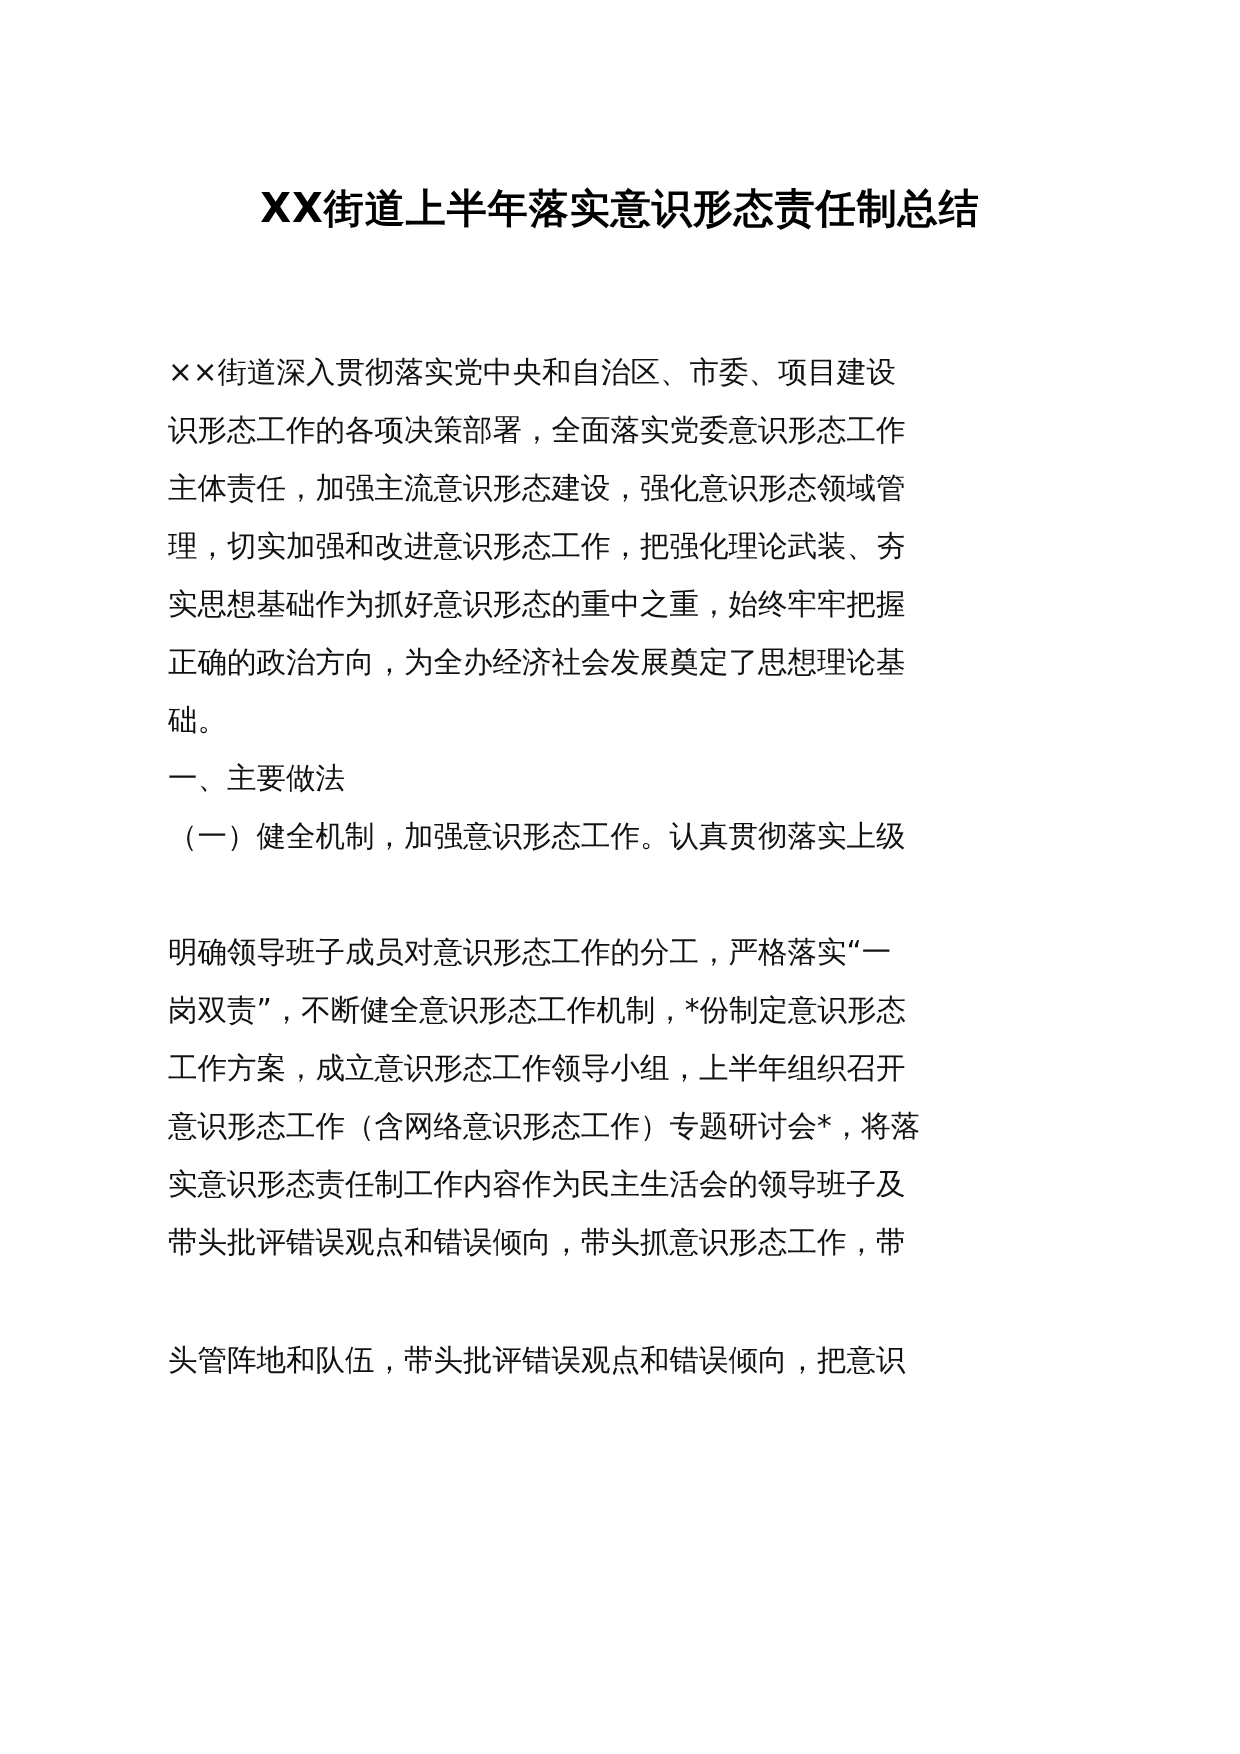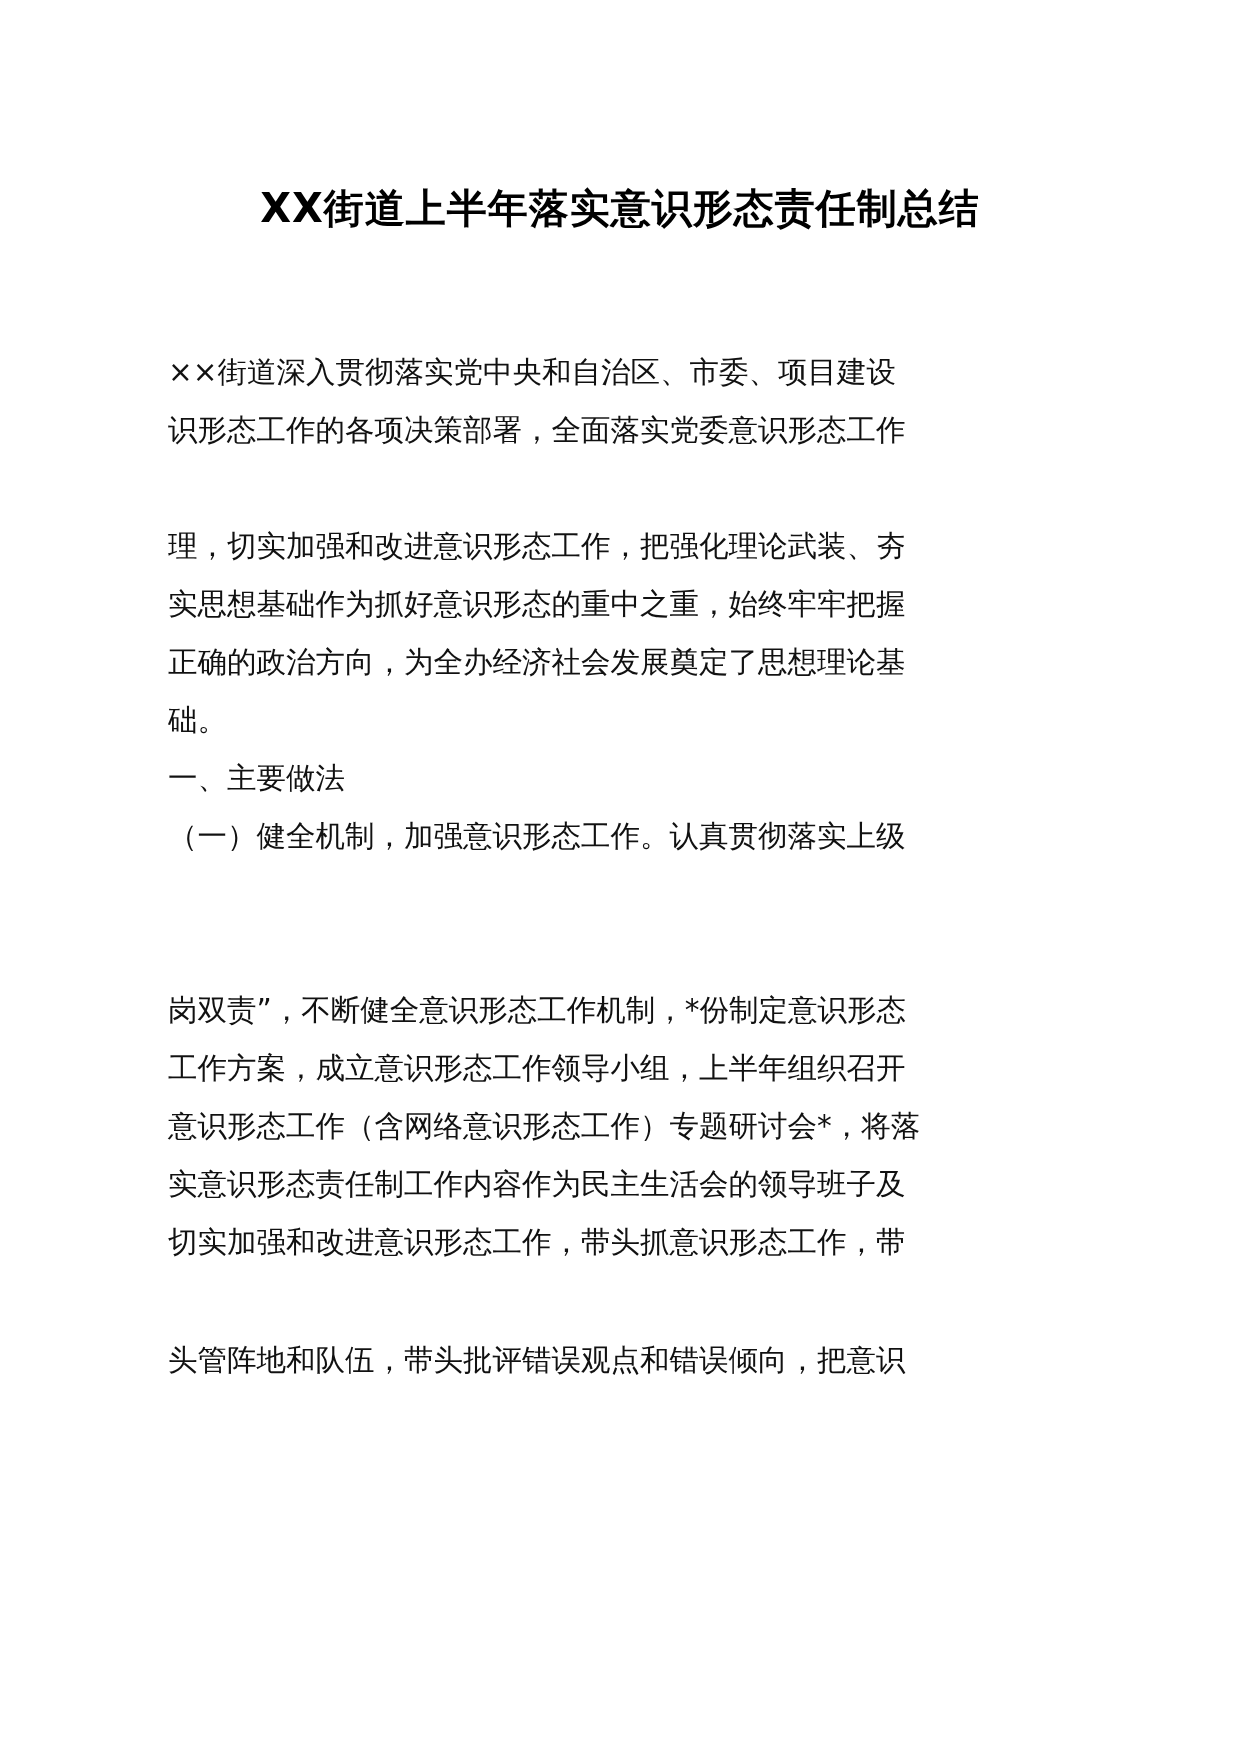--- a/index.html
+++ b/index.html
@@ -17,25 +17,27 @@
   }
 </style>
 </head>
 <body>
 
 <div class="page">
   <div class="title">XX街道上半年落实意识形态责任制总结</div>
 
   <div class="line" style="top:352px">××街道深入贯彻落实党中央和自治区、市委、项目建设</div>
   <div class="line" style="top:410px">识形态工作的各项决策部署，全面落实党委意识形态工作</div>
+  <div class="line" style="top:468px">主体责任，加强主流意识形态建设，强化意识形态领域管</div>
   <div class="line" style="top:526px">理，切实加强和改进意识形态工作，把强化理论武装、夯</div>
   <div class="line" style="top:584px">实思想基础作为抓好意识形态的重中之重，始终牢牢把握</div>
   <div class="line" style="top:642px">正确的政治方向，为全办经济社会发展奠定了思想理论基</div>
   <div class="line" style="top:700px">础。</div>
   <div class="line" style="top:758px">一、主要做法</div>
   <div class="line" style="top:816px">（一）健全机制，加强意识形态工作。认真贯彻落实上级</div>
+  <div class="line" style="top:932px">明确领导班子成员对意识形态工作的分工，严格落实“一</div>
   <div class="line" style="top:990px">岗双责”，不断健全意识形态工作机制，*份制定意识形态</div>
   <div class="line" style="top:1048px">工作方案，成立意识形态工作领导小组，上半年组织召开</div>
   <div class="line" style="top:1106px">意识形态工作（含网络意识形态工作）专题研讨会*，将落</div>
   <div class="line" style="top:1164px">实意识形态责任制工作内容作为民主生活会的领导班子及</div>
-  <div class="line" style="top:1222px">切实加强和改进意识形态工作，带头抓意识形态工作，带</div>
+  <div class="line" style="top:1222px">带头批评错误观点和错误倾向，带头抓意识形态工作，带</div>
   <div class="line" style="top:1340px">头管阵地和队伍，带头批评错误观点和错误倾向，把意识</div>
 </div>
 
 </body></html>

